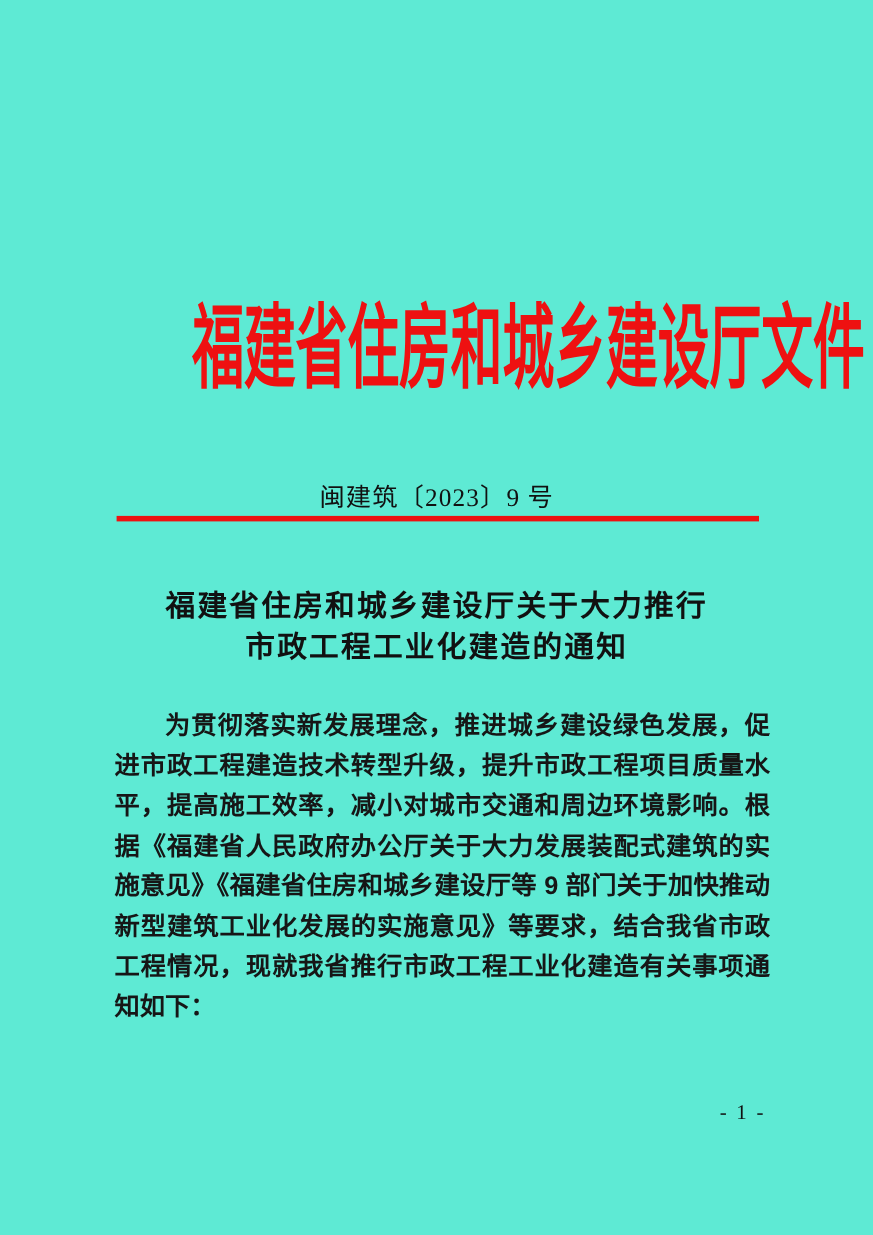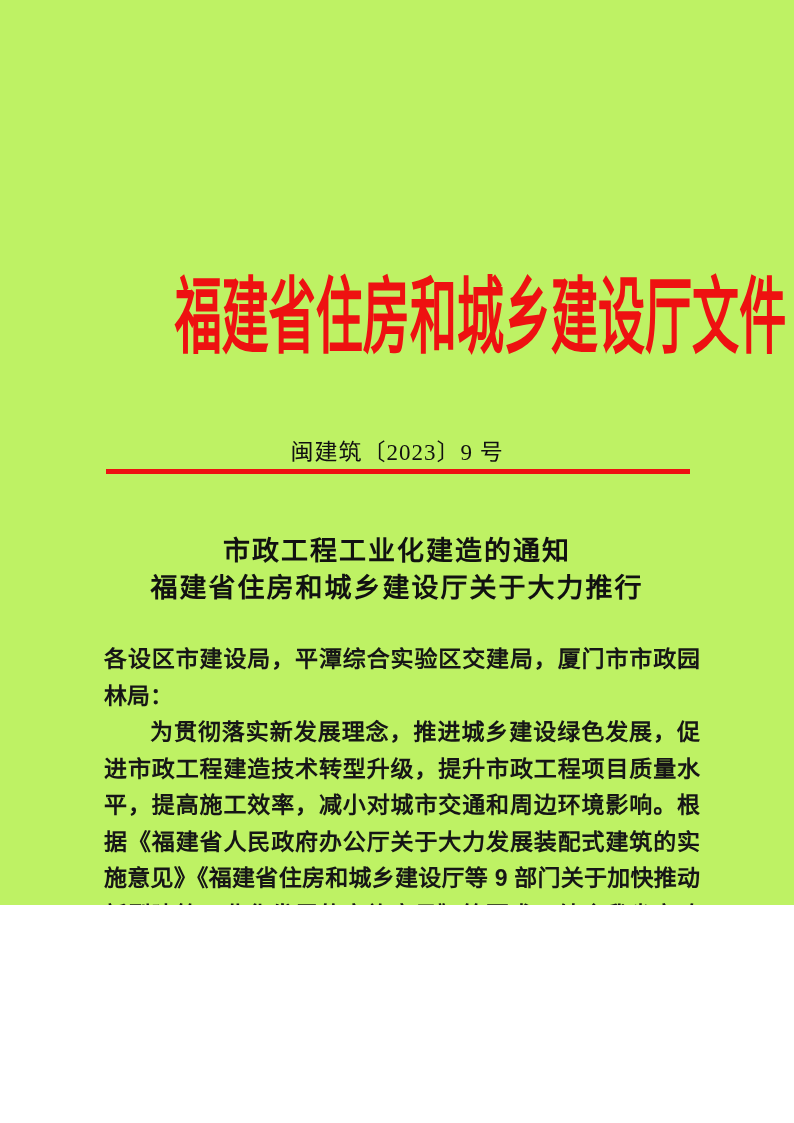--- a/index.html
+++ b/index.html
@@ -3,23 +3,23 @@
 <meta charset="utf-8">
 <style>
   html, body {
     margin: 0;
     padding: 0;
     background: #ffffff;
   }
   .page {
     position: relative;
     width: 794px;
-    height: 905px;
+    height: 1123px;
     margin: 0 auto;
-    background: #bef264;
+    background: #5eead4;
     overflow: hidden;
     font-family: "Liberation Sans", sans-serif;
     color: #1c1c1c;
   }
   
   .agency-banner {
     position: absolute;
     top: 276px;
     left: 0;
     width: 794px;
@@ -107,24 +107,23 @@
 
 <div class="page">
 
   <div class="agency-banner">福建省住房和城乡建设厅文件</div>
 
   <div class="doc-number">闽建筑〔2023〕9 号</div>
 
   <div class="red-rule"></div>
 
   <div class="notice-title">
+    <div>福建省住房和城乡建设厅关于大力推行</div>
     <div>市政工程工业化建造的通知</div>
-    <div>福建省住房和城乡建设厅关于大力推行</div>
   </div>
 
   <div class="body-block">
-    <p>各设区市建设局，平潭综合实验区交建局，厦门市市政园林局：</p>
     <p class="indent">为贯彻落实新发展理念，推进城乡建设绿色发展，促进市政工程建造技术转型升级，提升市政工程项目质量水平，提高施工效率，减小对城市交通和周边环境影响。根据《福建省人民政府办公厅关于大力发展装配式建筑的实施意见》《福建省住房和城乡建设厅等 9 部门关于加快推动新型建筑工业化发展的实施意见》等要求，结合我省市政工程情况，现就我省推行市政工程工业化建造有关事项通知如下：</p>
   </div>
 
   <div class="page-number">- 1 -</div>
 
 </div>
 
 </body></html>

